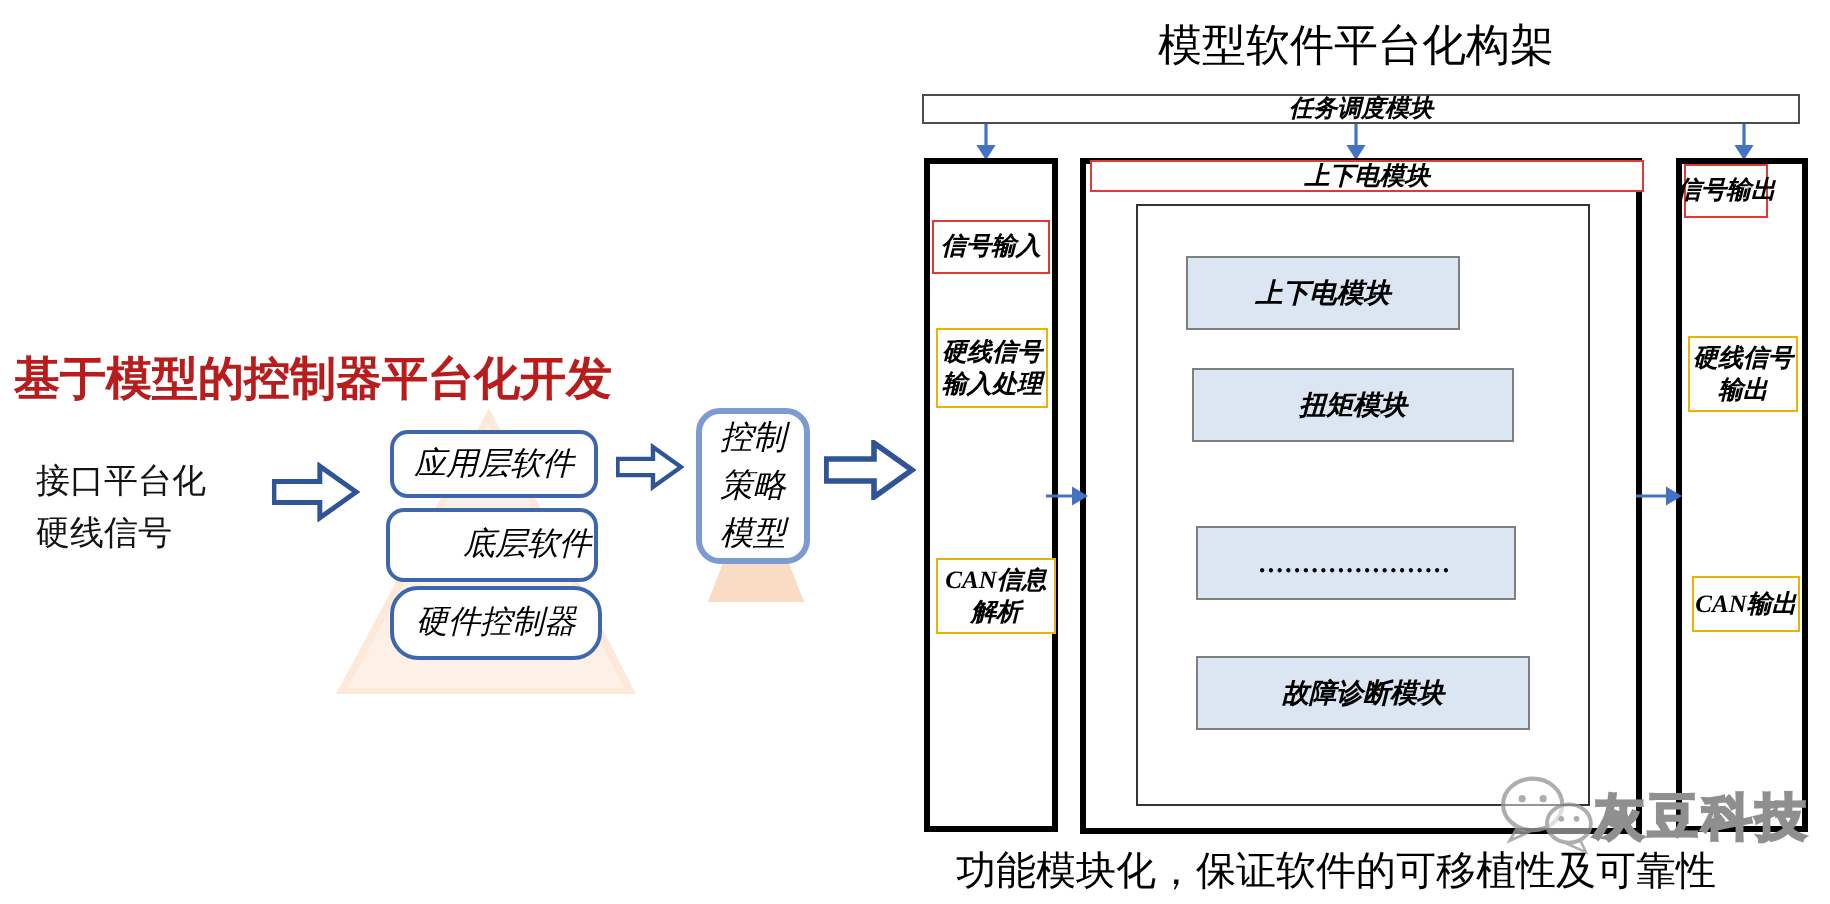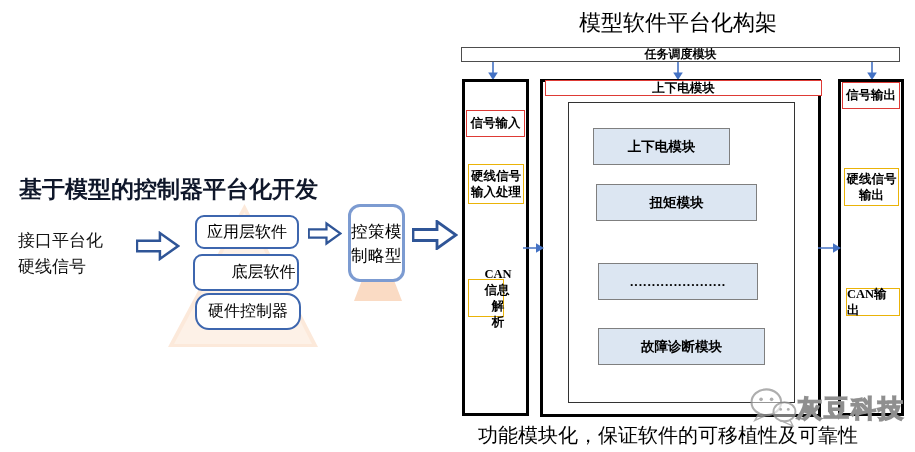--- a/index.html
+++ b/index.html
@@ -4,26 +4,26 @@
 <style>
   * { margin:0; padding:0; box-sizing:border-box; }
   html,body { background:#fff; }
   #canvas {
     position:relative; width:915px; height:452px; background:#ffffff;
     overflow:hidden;
     font-family:"Liberation Sans","DejaVu Sans",sans-serif;
     color:#000;
   }
   .abs { position:absolute; }
-  .ctr { display:flex; align-items:center; justify-content:center; text-align:left; }
+  .ctr { display:flex; align-items:center; justify-content:center; text-align:center;font-style:italic; }
 
   
   .lp-title {
-    left:19px; top:174px; width:330px;
-    font-size:23px; font-weight:bold; color:#0f172a; letter-spacing:0px;
+    left:7px; top:174px; width:330px;
+    font-size:23px; font-weight:bold; color:#b91c1c; letter-spacing:0px;
     white-space:nowrap;
   }
   .lp-note {
     left:18px; top:228px; font-size:17px; line-height:26px; color:#141414;
   }
   .lp-note span { display:block; }
   .pyramid {
     left:168px; top:204px; width:150px; height:143px;
     background:#FCE9DA;
     clip-path:polygon(51% 0, 100% 100%, 0 100%);
@@ -45,21 +45,21 @@
     border:2.5px solid #3D66AE; border-radius:9px; background:#fff;
     font-size:16px; color:#000; z-index:2; white-space:nowrap;
   }
   .sb1 { left:195px; top:215px; width:104px; height:34px; }
   .sb2 { left:193px; top:254px; width:106px; height:37px;padding-left:35px; }
   .sb3 { left:195px; top:293px; width:106px; height:37px;border-radius:14px; }
   .model-box {
     left:348px; top:204px; width:57px; height:78px;
     border:3px solid #7C9BD1; border-radius:12px; background:#fff;
     font-size:16.5px; line-height:24px; z-index:2;
-    flex-direction:row;
+    flex-direction:column;
   }
   .model-box span { display:block; }
 
   
   .rp-title {
     left:498px; top:8px; width:360px; text-align:center;
     font-size:22px; font-weight:normal; color:#000; white-space:nowrap;
   }
   .serif { font-family:"Liberation Serif","DejaVu Serif",serif; }
   .task-bar {
@@ -72,29 +72,29 @@
   }
   .col-left  { left:462px; top:79px; width:67px; height:337px; }
   .col-mid   { left:540px; top:79px; width:281px; height:338px; }
   .col-right { left:838px; top:79px; width:66px; height:337px; }
   .red-head {
     border:1.5px solid #DE3A35; background:#fff;
     font-size:12.5px; font-weight:bold; z-index:3; white-space:nowrap;
   }
   .rh-in   { left:466px; top:82px;  width:59px; height:27px;margin-top:28px; }
   .rh-core { left:545px; top:80px;  width:277px; height:16px; }
-  .rh-out  { left:842px; top:82px;  width:58px; height:27px; }
+  .rh-out  { left:842px; top:82px;  width:42px; height:27px; }
   .thin-box {
     border:1px solid #eab308; background:#fff;
     font-size:12.5px; line-height:16px; font-weight:bold; z-index:2;
     flex-direction:column;
   }
   .thin-box span { display:block; }
   .hw-in   { left:468px; top:164px; width:56px; height:40px; }
-  .can-in  { left:468px; top:279px; width:36px; height:38px;padding-left:24px; }
+  .can-in  { left:468px; top:279px; width:60px; height:38px; }
   .hw-out  { left:844px; top:168px; width:55px; height:38px; }
   .can-out { left:846px; top:288px; width:54px; height:28px; }
   .inner-frame {
     left:568px; top:102px; width:227px; height:301px;
     border:1.2px solid #333; background:#fff; z-index:1;
   }
   .mod {
     background:#DCE6F2; border:1px solid #7F7F7F;
     font-size:13.5px; font-weight:bold; z-index:2; white-space:nowrap;
   }

